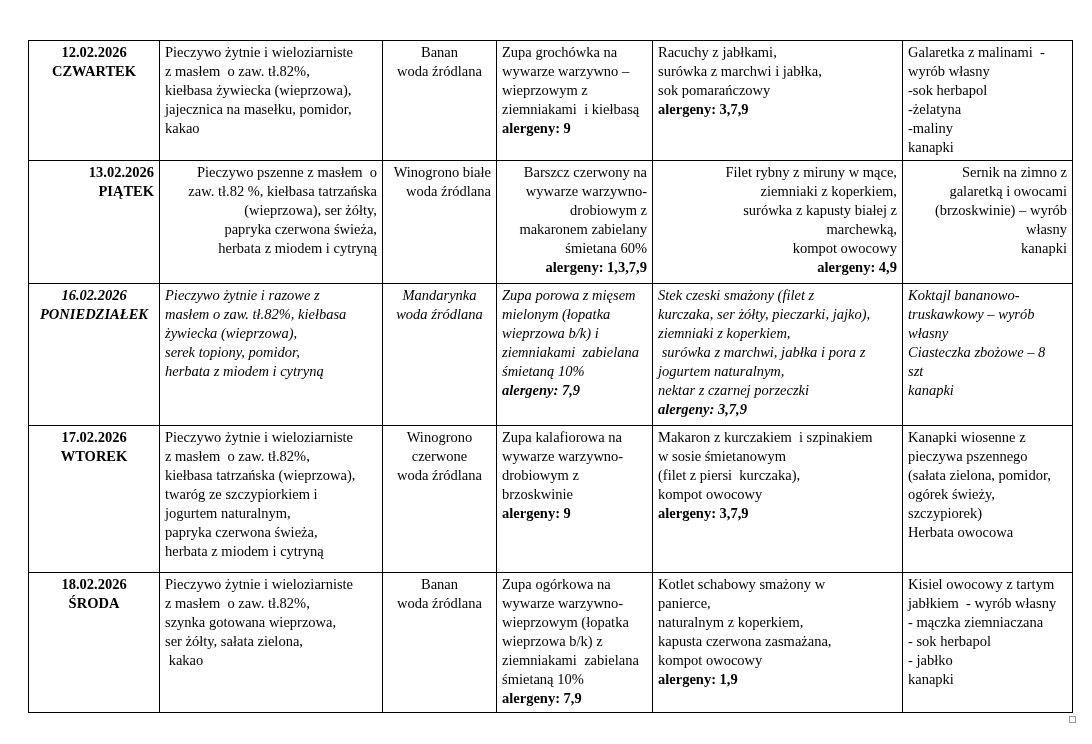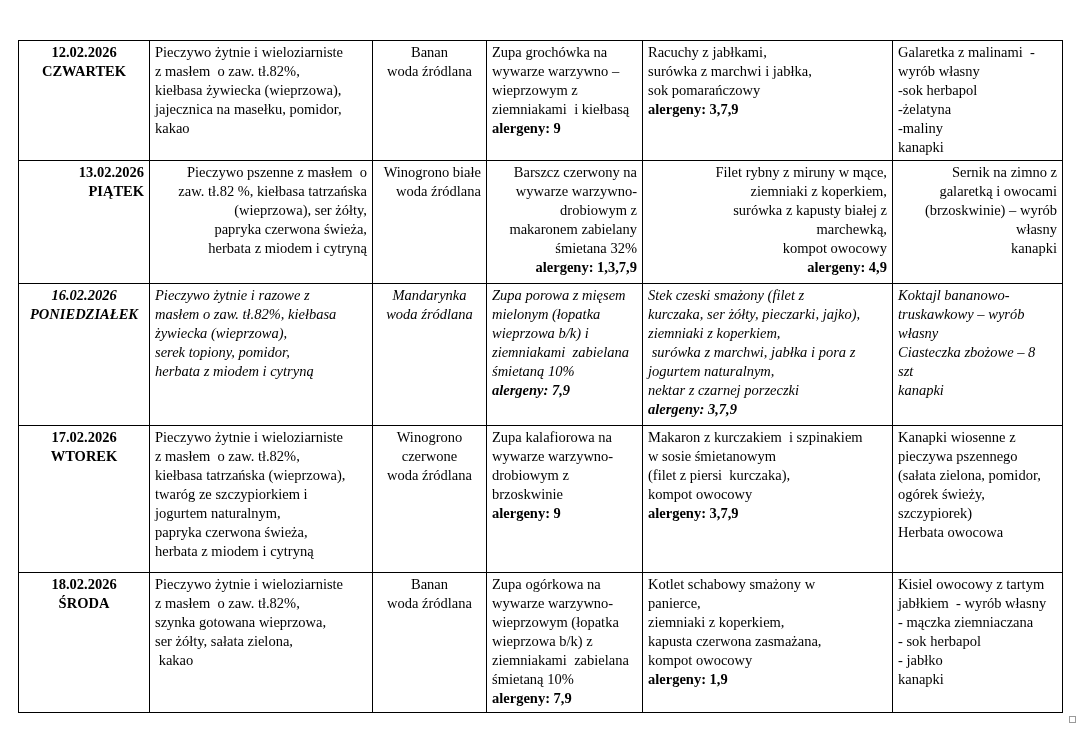--- a/index.html
+++ b/index.html
@@ -1,18 +1,18 @@
 <!DOCTYPE html>
 <html><head>
 <meta charset="utf-8">
 <style>
   html,body{margin:0;padding:0;background:#ffffff;}
   .page{position:relative;width:1092px;height:744px;background:#fff;overflow:hidden;
         font-family:"Liberation Serif","DejaVu Serif",serif;color:#000;}
-  table.menu{position:absolute;left:18px;top:40px;width:1044px;border-collapse:collapse;table-layout:fixed;}
+  table.menu{position:absolute;left:28px;top:40px;width:1044px;border-collapse:collapse;table-layout:fixed;}
   table.menu td{border:1px solid #000;vertical-align:top;padding:2px 5px;
                 font-size:14.5px;line-height:19px;box-sizing:border-box;}
   .txt{white-space:pre-wrap;}
   td.date{ text-align:center;font-weight:bold;white-space:pre-wrap;padding-top:4px;}
   td.fruit{text-align:center;margin-top:16px;}
   .allergens{font-weight:bold;white-space:pre-wrap;}
   tr.r1 td{height:120px;}
   tr.r2 td{height:123px;text-align:right;}
   tr.r3 td{height:142px;font-style:italic;}
   tr.r4 td{height:147px;}
@@ -82,21 +82,21 @@
           </td>
         <td class="fruit">
             <div class="txt">Winogrono białe
 woda źródlana</div>
           </td>
         <td>
             <div class="txt">Barszcz czerwony na
 wywarze warzywno-
 drobiowym z
 makaronem zabielany
-śmietana 32%</div>
+śmietana 60%</div>
             <div class="allergens">alergeny: 1,3,7,9</div>
           </td>
         <td>
             <div class="txt">Filet rybny z miruny w mące,
 ziemniaki z koperkiem,
 surówka z kapusty białej z
 marchewką,
 kompot owocowy</div>
             <div class="allergens">alergeny: 4,9</div>
           </td>
@@ -207,21 +207,21 @@
 wywarze warzywno-
 wieprzowym (łopatka
 wieprzowa b/k) z
 ziemniakami  zabielana
 śmietaną 10%</div>
             <div class="allergens">alergeny: 7,9</div>
           </td>
         <td>
             <div class="txt">Kotlet schabowy smażony w
 panierce,
-ziemniaki z koperkiem,
+naturalnym z koperkiem,
 kapusta czerwona zasmażana,
 kompot owocowy</div>
             <div class="allergens">alergeny: 1,9</div>
           </td>
         <td>
             <div class="txt">Kisiel owocowy z tartym
 jabłkiem  - wyrób własny
 - mączka ziemniaczana
 - sok herbapol
 - jabłko

